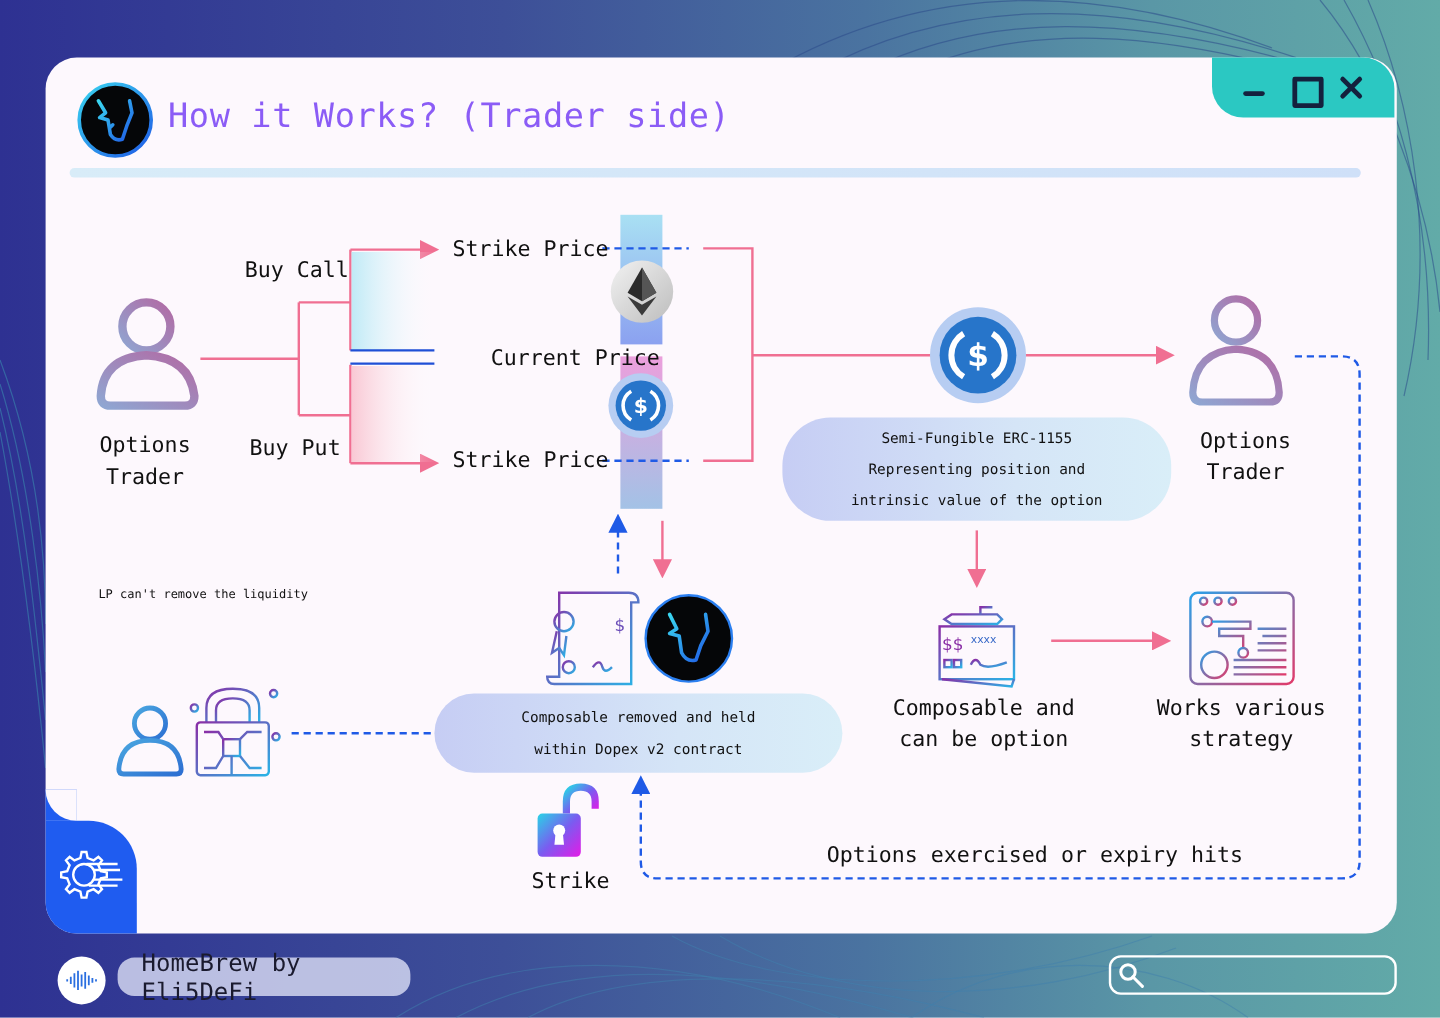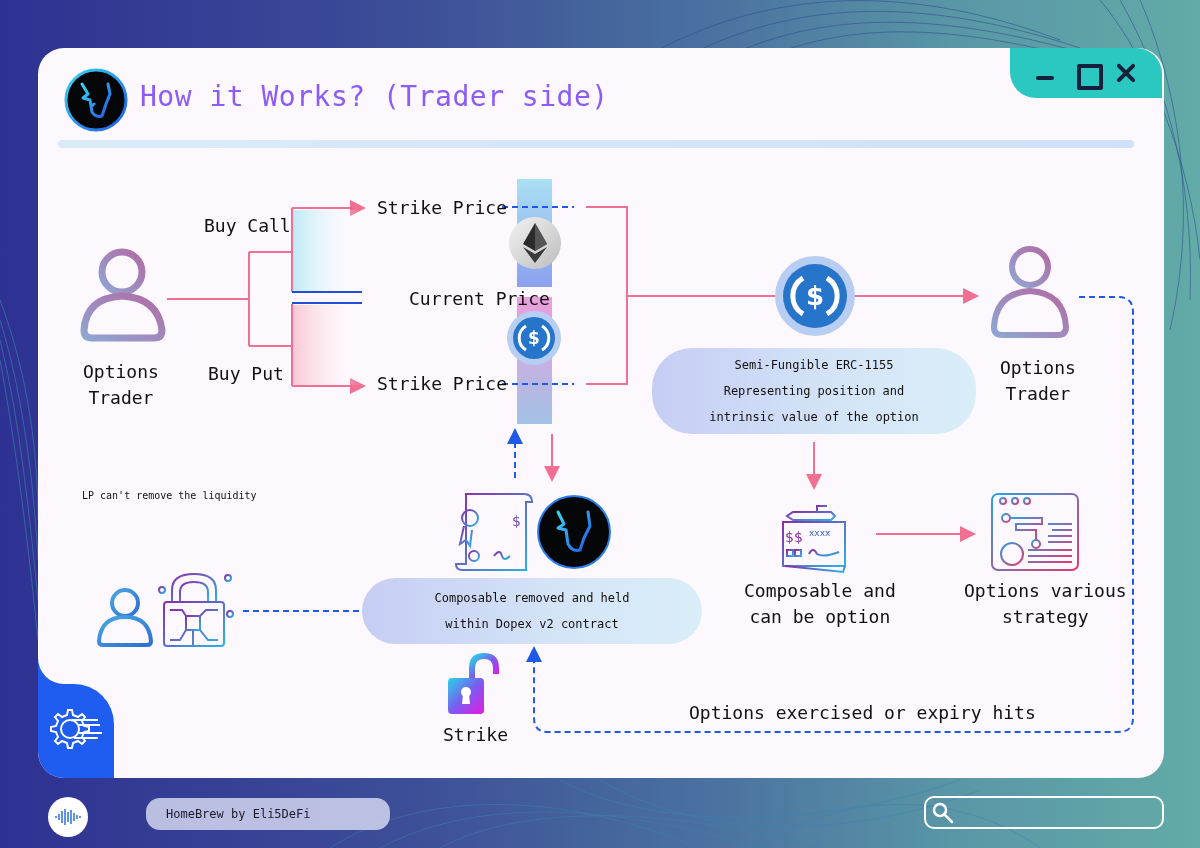--- a/index.html
+++ b/index.html
@@ -40,21 +40,21 @@
     background: linear-gradient(90deg,#c6cdf4 0%,#d5e5f7 60%,#d9eef8 100%); }
   .pill span { font-size:12px; line-height:26px; white-space:pre-line; }
 
   .gear-tab { position:absolute; left:38px; top:684px; width:76px; height:94px; background:#1f5cf0; border-radius:0 40px 0 26px; }
   .gear-tab::before { content:""; position:absolute; left:0; top:-26px; width:26px; height:26px; background:#1f5cf0; }
   .gear-tab::after { content:""; position:absolute; left:0; top:-26px; width:26px; height:26px; background:#fdf8fd; border-radius:0 0 0 26px; }
 
   .footer-circle { position:absolute; left:48px; top:797px; width:40px; height:40px; border-radius:50%; background:#fff;
     display:flex; align-items:center; justify-content:center; }
   .footer-pill { position:absolute; left:98px; top:798px; width:244px; height:32px; border-radius:14px;
-    background: rgba(210,214,240,0.85); display:flex; align-items:center; padding-left:20px; font-size:12px; color:#1a1a2e;margin-left:48px; }
+    background: rgba(210,214,240,0.85); display:flex; align-items:center; padding-left:20px; font-size:20px; color:#1a1a2e; }
   .search-box { position:absolute; left:924px; top:796px; width:240px; height:33px; border:2px solid #fff; border-radius:10px;
     display:flex; align-items:center; padding-left:6px; }
   .search-box input { border:none; background:transparent; outline:none; width:200px; margin-left:6px; color:#fff; font-family:inherit; font-size:14px; }
 </style>
 </head>
 <body>
 
 <svg class="bg-lines" width="1200" height="848">
   <g fill="none" stroke="#2c4a8a" stroke-opacity="0.55" stroke-width="1">
     <path d="M640 60 C 760 -10, 900 -20, 1060 40"></path>
@@ -314,21 +314,21 @@
 <div class="lbl" style="left:1000px;top:355px;">
   <div>Options</div>
   <div>Trader</div>
 </div>
 
 <div class="lbl" style="left:744px;top:578px;">
   <div>Composable and</div>
   <div>can be option</div>
 </div>
 <div class="lbl" style="left:964px;top:578px;">
-  <div>Options various</div>
+  <div>Works various</div>
   <div>strategy</div>
 </div>
 
 <div class="lbl" style="left:70px;top:484px;font-size:10px;line-height:24px;margin-left:12px;">
   <div>LP can't remove the liquidity</div>
 </div>
 
 <div class="pill" style="left:362px;top:578px;width:340px;height:66px;">
   <span>Composable removed and held
 within Dopex v2 contract</span>

